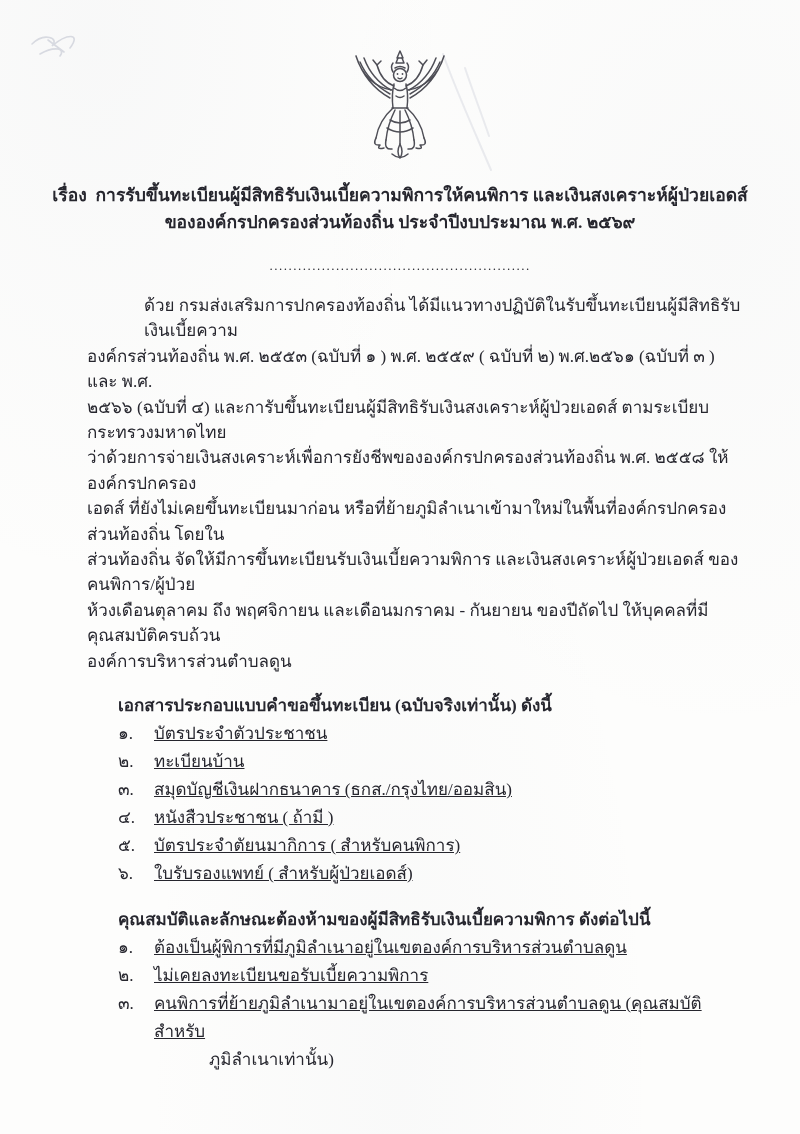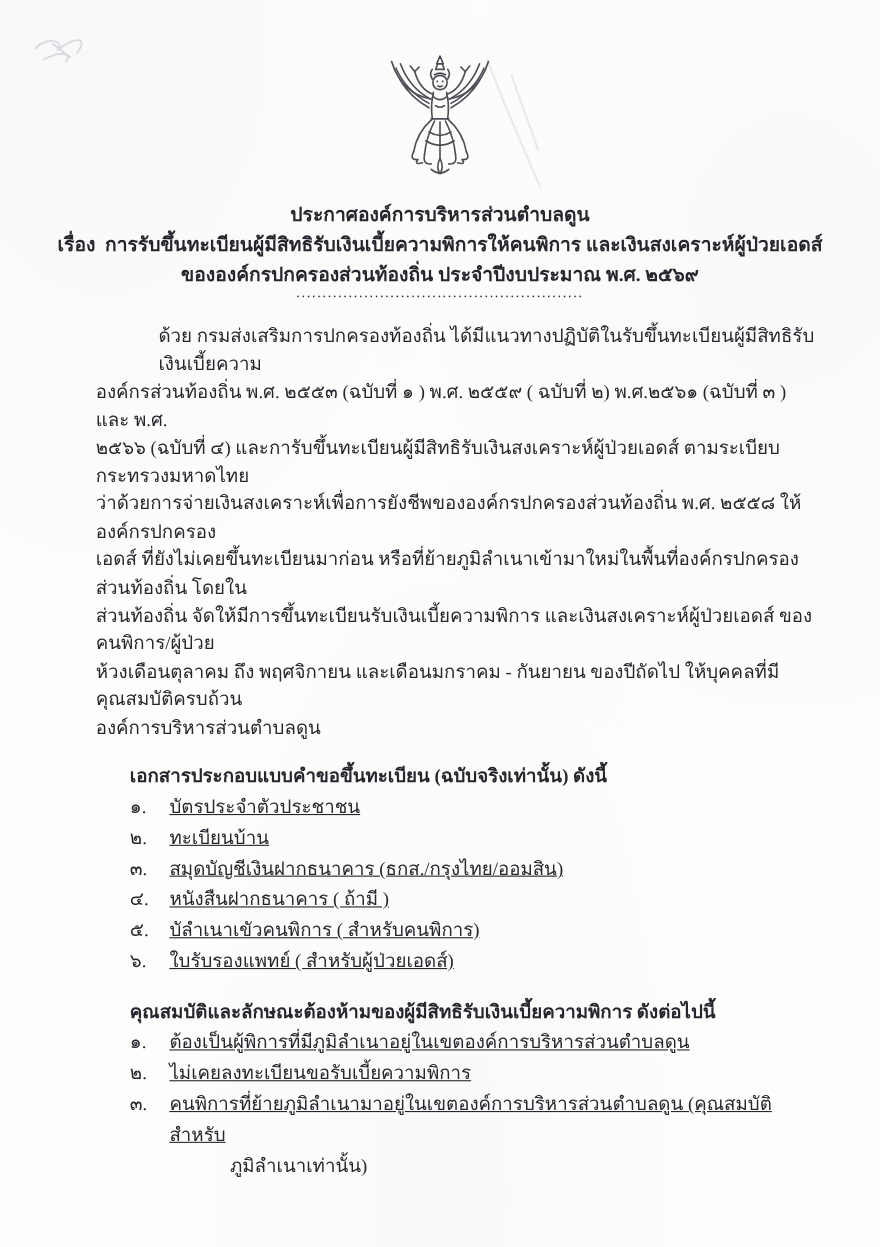--- a/index.html
+++ b/index.html
@@ -82,21 +82,20 @@
       <path d="M36 90 Q32 98 40 97 Q36 102 44 100"></path>
       <path d="M84 90 Q88 98 80 97 Q84 102 76 100"></path>
       <path d="M46 92 Q44 102 52 101"></path>
       <path d="M74 92 Q76 102 68 101"></path>
       <path d="M60 96 Q56 104 60 110 Q64 104 60 96"></path>
       <path d="M52 106 Q60 113 68 106"></path>
     </g>
   </svg>
 
   <div class="title-block">
-    <div class="t">ประกาศองค์การบริหารส่วนตำบลดูน</div>
     <div class="t">เรื่อง  การรับขึ้นทะเบียนผู้มีสิทธิรับเงินเบี้ยความพิการให้คนพิการ และเงินสงเคราะห์ผู้ป่วยเอดส์</div>
     <div class="t">ขององค์กรปกครองส่วนท้องถิ่น ประจำปีงบประมาณ พ.ศ. ๒๕๖๙</div>
   </div>
 
   <div class="dotted-divider t">.......................................................</div>
 
   <div class="body">
 
     <div>
       <div class="line indent t">ด้วย กรมส่งเสริมการปกครองท้องถิ่น ได้มีแนวทางปฏิบัติในรับขึ้นทะเบียนผู้มีสิทธิรับเงินเบี้ยความ</div>
@@ -118,25 +117,25 @@
       <div class="oitem">
         <span class="num t">๒.</span>
         <span class="itxt t">ทะเบียนบ้าน</span>
       </div>
       <div class="oitem">
         <span class="num t">๓.</span>
         <span class="itxt t">สมุดบัญชีเงินฝากธนาคาร (ธกส./กรุงไทย/ออมสิน)</span>
       </div>
       <div class="oitem">
         <span class="num t">๔.</span>
-        <span class="itxt t">หนังสืนฝากธนาคาร ( ถ้ามี )</span>
+        <span class="itxt t">หนังสืวประชาชน ( ถ้ามี )</span>
       </div>
       <div class="oitem">
         <span class="num t">๕.</span>
-        <span class="itxt t">บัลำเนาเขัวคนพิการ ( สำหรับคนพิการ)</span>
+        <span class="itxt t">บัตรประจำตัยนมากิการ ( สำหรับคนพิการ)</span>
       </div>
       <div class="oitem">
         <span class="num t">๖.</span>
         <span class="itxt t">ใบรับรองแพทย์ ( สำหรับผู้ป่วยเอดส์)</span>
       </div>
     </div>
 
     <div class="sec-heading t">คุณสมบัติและลักษณะต้องห้ามของผู้มีสิทธิรับเงินเบี้ยความพิการ ดังต่อไปนี้</div>
     <div class="olist">
       <div class="oitem">

